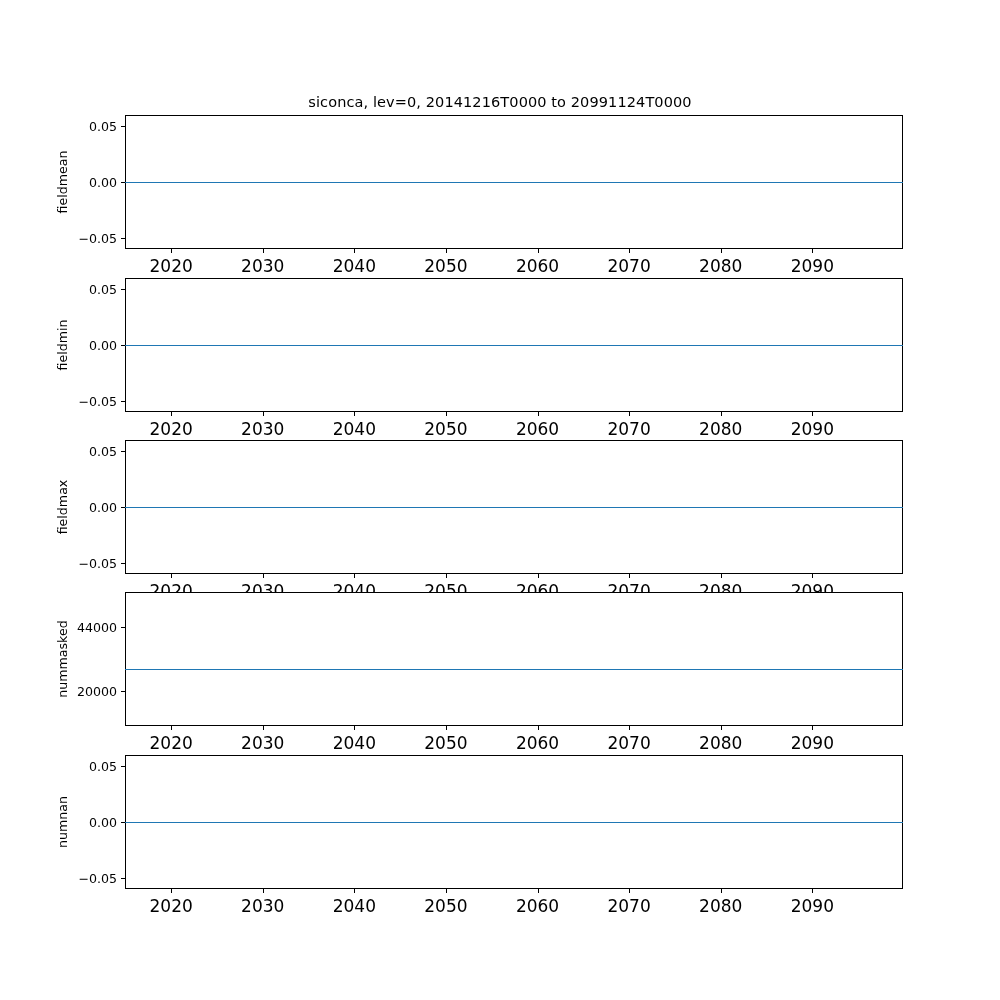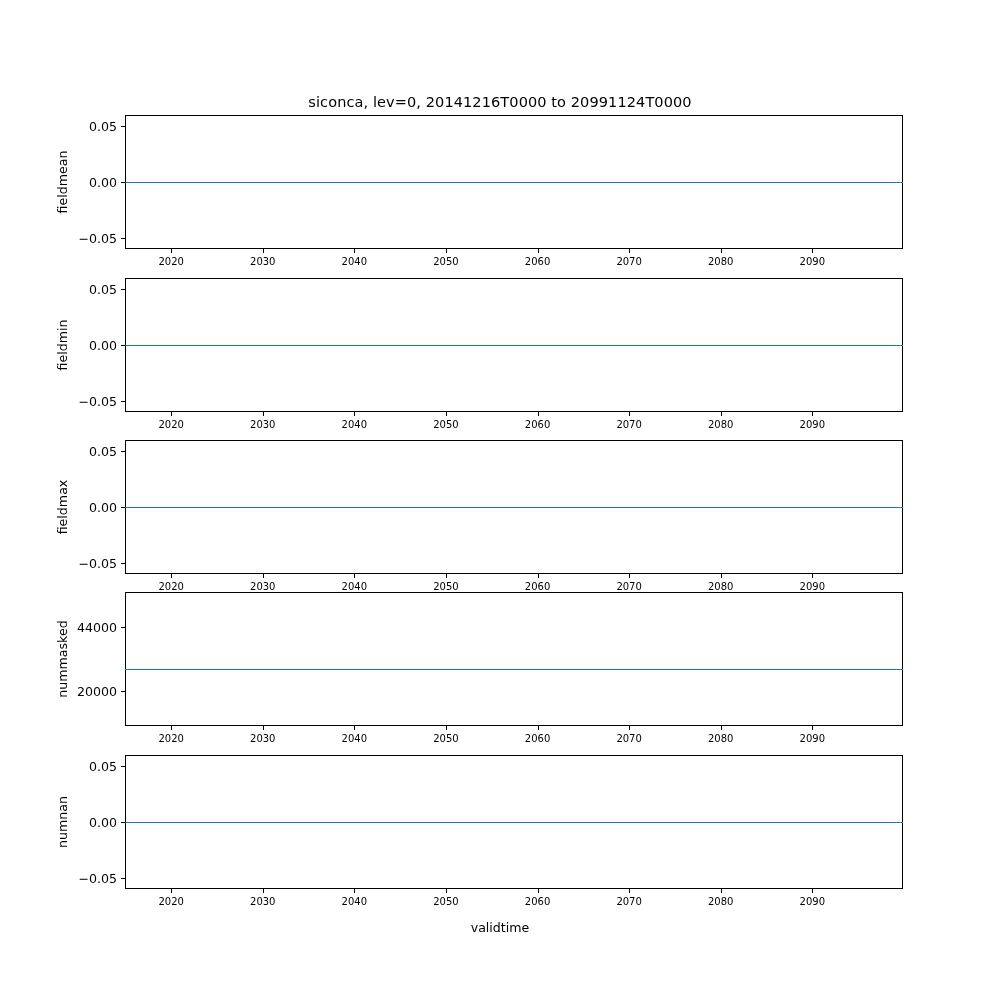--- a/index.html
+++ b/index.html
@@ -57,21 +57,21 @@
   .ytickmark {
     position: absolute;
     width: 4px;
     height: 0;
     border-top: 1.1px solid #000;
   }
   
   .xtick {
     position: absolute;
     transform: translateX(-50%);
-    font-size: 10px;
+    font-size: 17px;
     white-space: nowrap;
   }
   .xtickmark {
     position: absolute;
     width: 0;
     height: 4px;
     border-left: 1.1px solid #000;
   }
   .ylabel {
     position: absolute;
@@ -210,14 +210,13 @@
       <div class="xtickmark" style="left: 537.54px; top: 889px;"></div>
       <div class="xtick" style="left: 537.54px; top: 896px;">2060</div>
       <div class="xtickmark" style="left: 629.134px; top: 889px;"></div>
       <div class="xtick" style="left: 629.134px; top: 896px;">2070</div>
       <div class="xtickmark" style="left: 720.728px; top: 889px;"></div>
       <div class="xtick" style="left: 720.728px; top: 896px;">2080</div>
       <div class="xtickmark" style="left: 812.322px; top: 889px;"></div>
       <div class="xtick" style="left: 812.322px; top: 896px;">2090</div>
       <div class="ylabel" style="left: 0px; top: 822px; transform: translate(-50%, -50%) rotate(-90deg); margin-left: 62px;">numnan</div>
     </div>
-  <div class="xlabel" id="xlabel" style="top:920px;">validtime</div>
 </div>
 
 </body></html>

